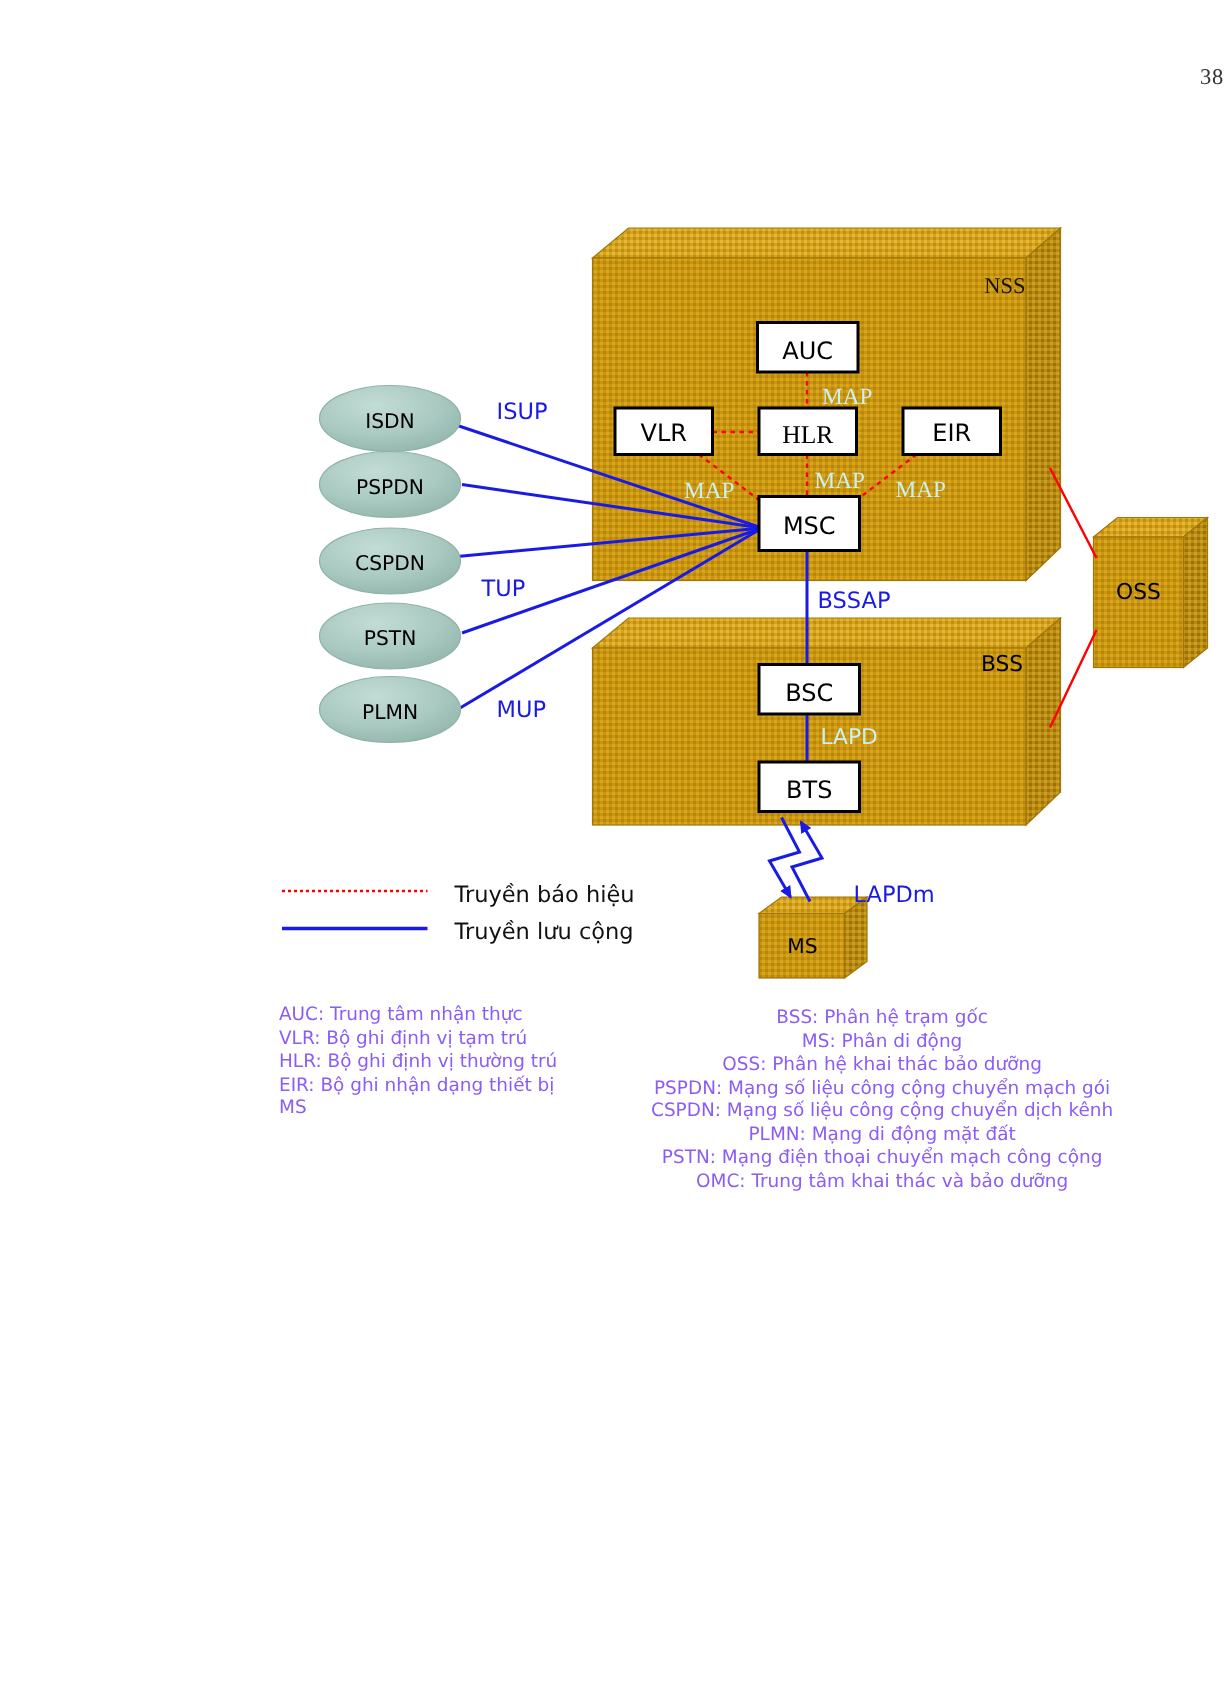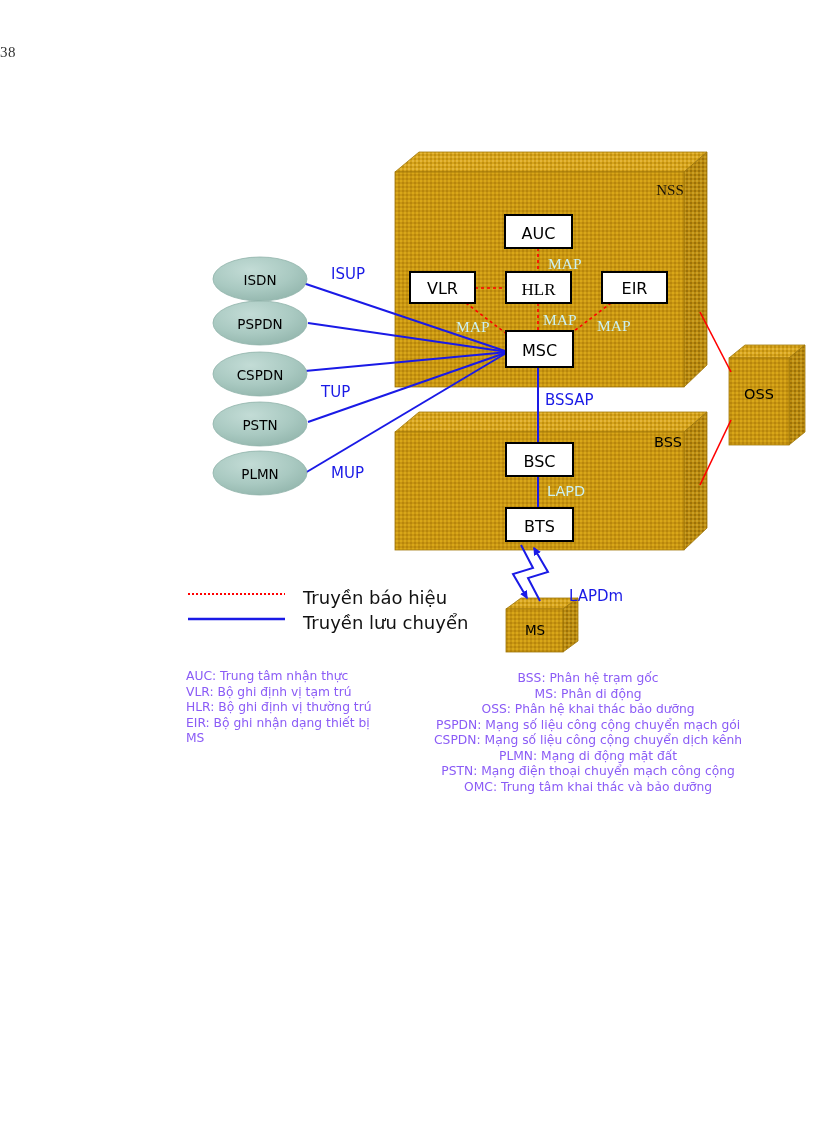--- a/index.html
+++ b/index.html
@@ -21,21 +21,21 @@
     height: 1123px;
     background: #ffffff;
   }
 
   
   .page-number {
     position: absolute;
     top: 44px;
     left: 0;
     width: 816px;
-    text-align: left;
+    text-align: right;
     font-family: "Liberation Serif", "DejaVu Serif", serif;
     font-size: 15px;
     color: #333333;
     letter-spacing: .5px;
   }
 
   
   #canvas {
     position: absolute;
     left: 0;
@@ -49,21 +49,21 @@
     font-family: "Liberation Serif", "DejaVu Serif", serif;
   }
   .svg-label-sans {
     font-family: "DejaVu Sans", sans-serif;
   }
 
   
   .legend-line-text {
     position: absolute;
     font-family: "DejaVu Sans", sans-serif;
-    font-size: 18px;
+    font-size: 15px;
     color: #111111;
     white-space: nowrap;
   }
   .abbrev-col {
     position: absolute;
     font-family: "DejaVu Sans", sans-serif;
     font-size: 12.3px;
     line-height: 15.5px;
     color: #8b5cf6;
     white-space: nowrap;
@@ -250,21 +250,21 @@
       <text class="svg-label-serif" x="597" y="331" font-size="15.5" fill="#ccf0f0">MAP</text>
     </g>
 
     <g>
       <line x1="188" y1="594" x2="285" y2="594" stroke="#ff0000" stroke-width="1.8" stroke-dasharray="2,2"></line>
       <line x1="188" y1="619" x2="285" y2="619" stroke="#1a1ae6" stroke-width="2.4"></line>
     </g>
   </svg>
 
   <div class="legend-line-text" style="left:303px; top:587px;">Truyền báo hiệu</div>
-  <div class="legend-line-text" style="left:303px; top:612px;">Truyền lưu chuyển</div>
+  <div class="legend-line-text" style="left:303px; top:612px;">Truyền lưu cộng</div>
 
   <div class="abbrev-col" style="left:186px; top:669px;">
     <div>AUC: Trung tâm nhận thực</div>
     <div>VLR: Bộ ghi định vị tạm trú</div>
     <div>HLR: Bộ ghi định vị thường trú</div>
     <div>EIR: Bộ ghi nhận dạng thiết bị</div>
     <div>MS</div>
   </div>
 
   <div class="abbrev-col" style="left:434px; top:671px;text-align:center;">

